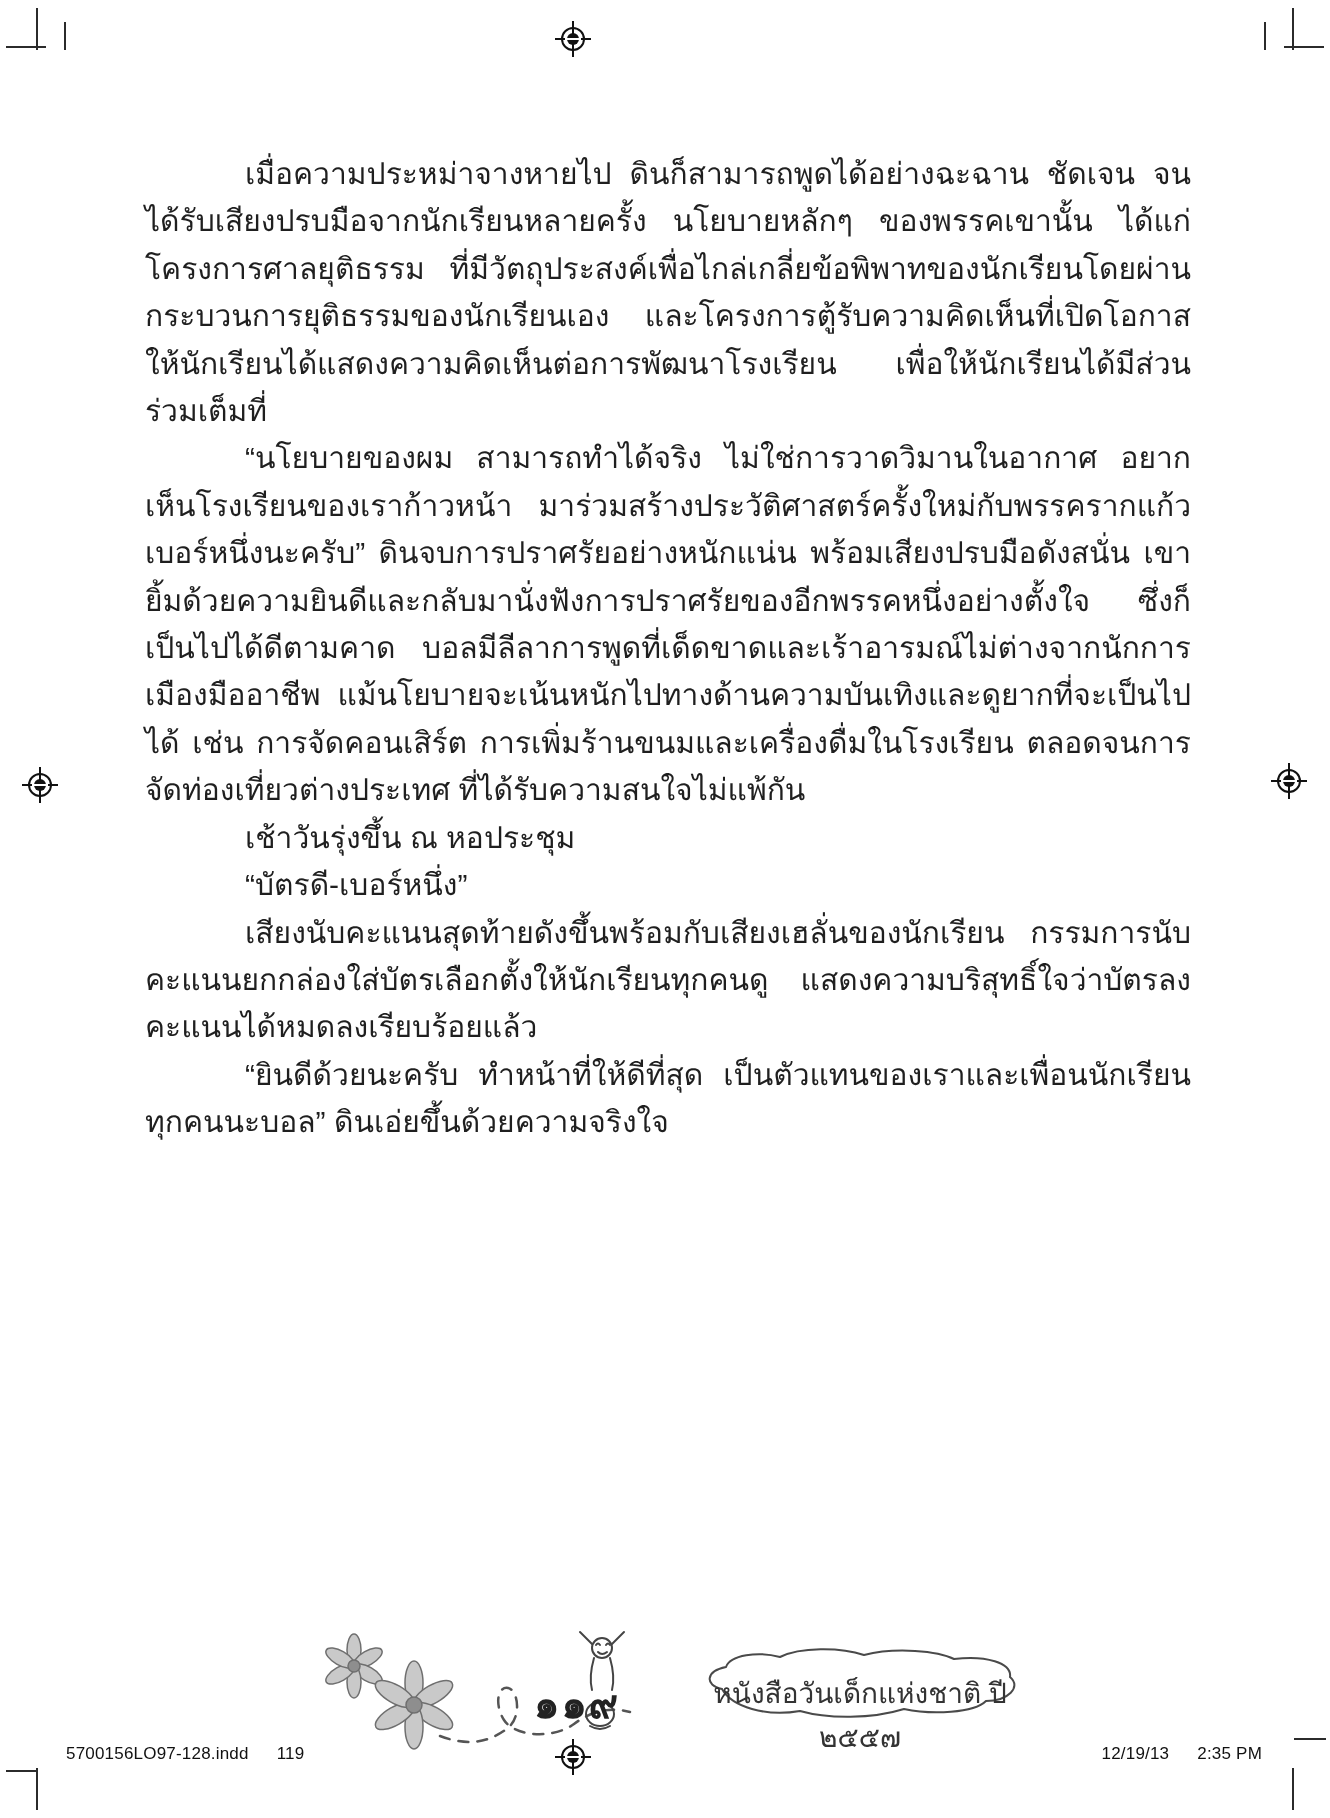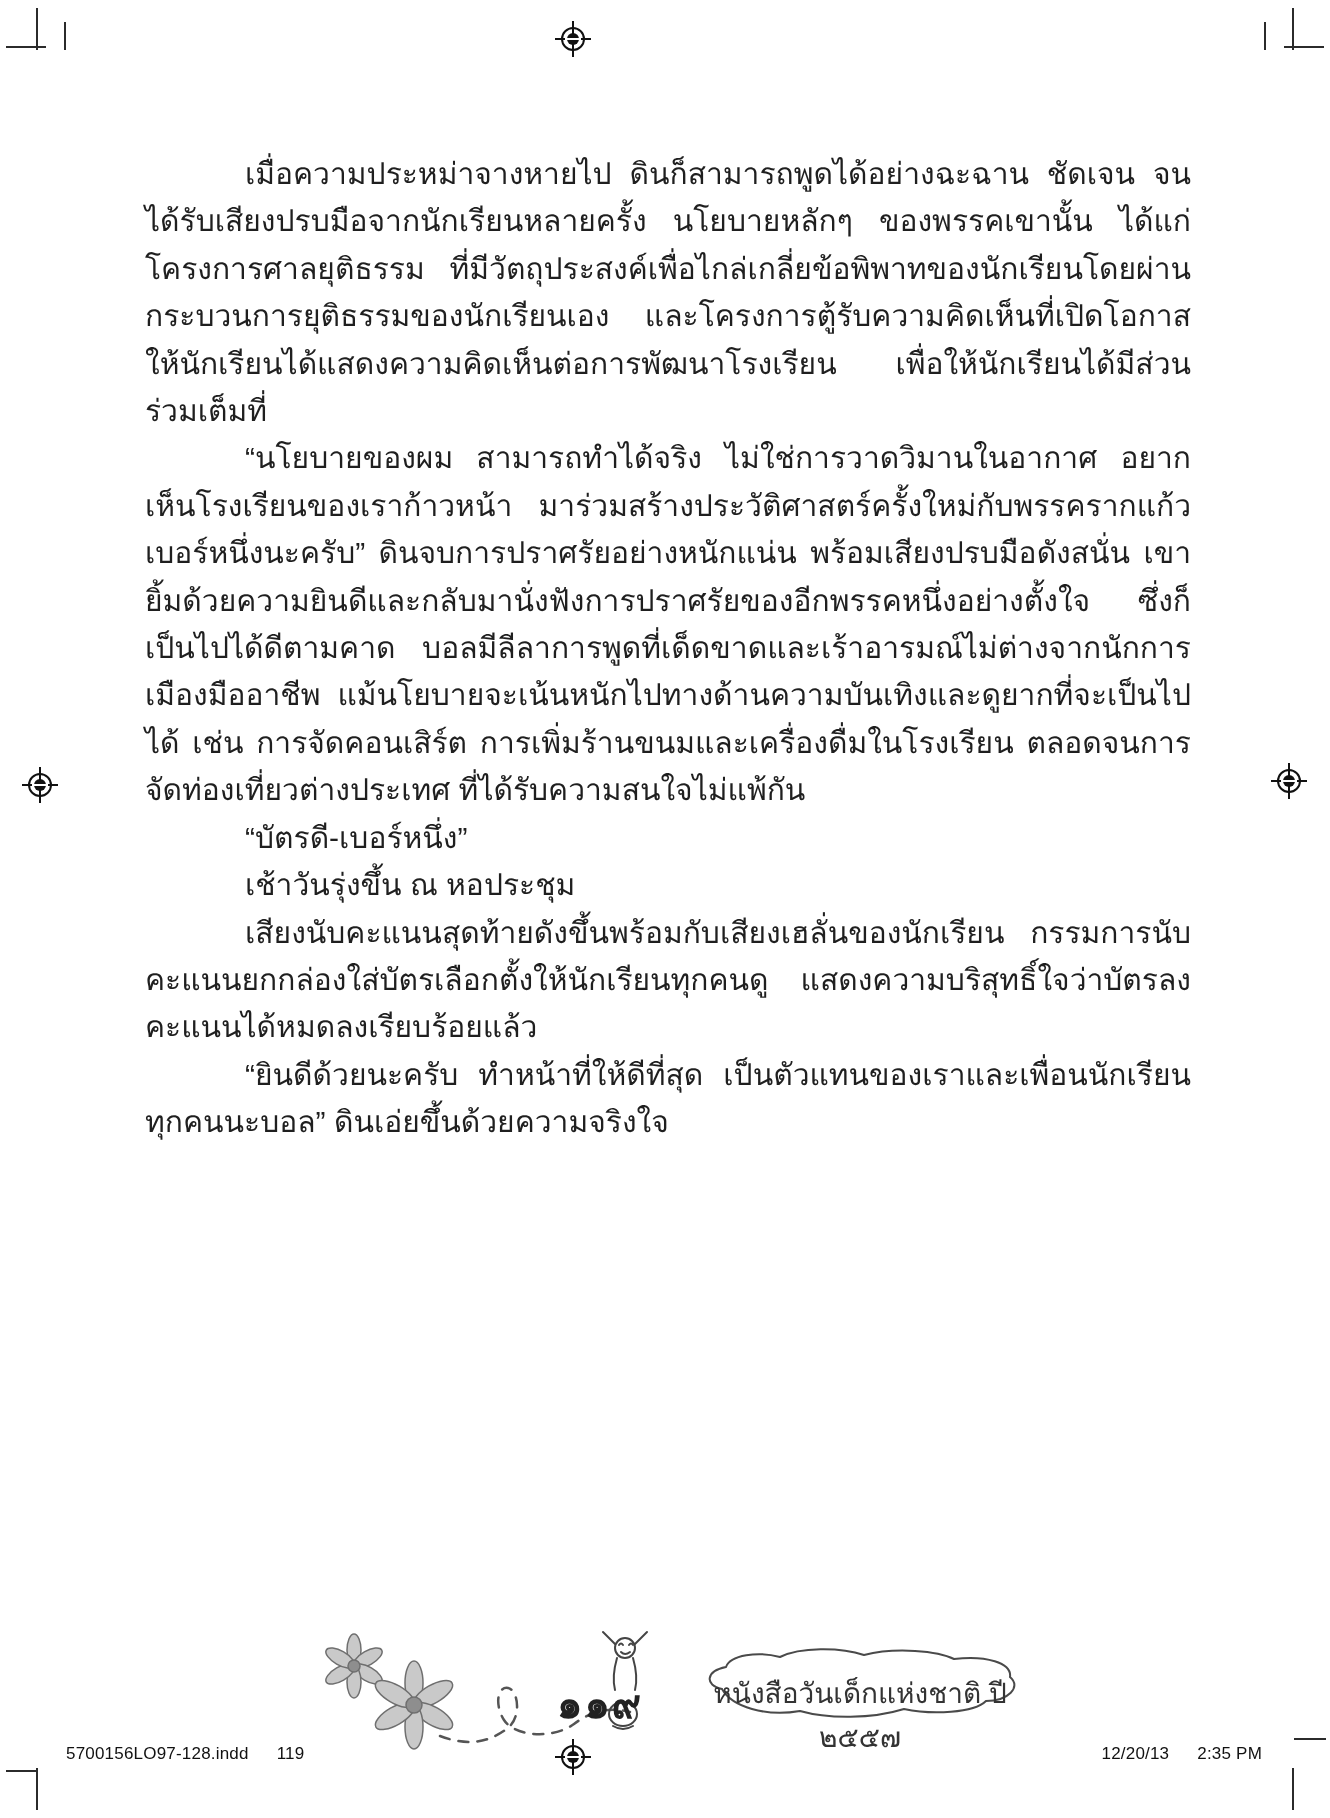--- a/index.html
+++ b/index.html
@@ -12,21 +12,21 @@
   
   .mark{position:absolute;background:#2b2b2b;}
   
   .slug{position:absolute;font-size:17px;color:#111;letter-spacing:0.2px;}
   .slug span{margin-right:28px;}
   .slug-right{text-align:right;}
   
   .regmark{position:absolute;width:36px;height:36px;}
   
   .decor{position:absolute;}
-  .pagenum-wrap{position:absolute;left:555px;top:1630px;width:110px;height:110px;text-align:center;}
+  .pagenum-wrap{position:absolute;left:532px;top:1630px;width:110px;height:110px;text-align:center;}
   .pagenum{position:absolute;left:2px;top:42px;font-size:40px;font-weight:bold;
            color:#222;letter-spacing:2px;}
   .cloud-wrap{position:absolute;left:700px;top:1645px;width:320px;height:78px;}
   .cloud-text{position:absolute;left:0;right:0;top:26px;text-align:center;
               font-size:28px;color:#333;}
 </style>
 </head>
 <body>
 
 <div class="sheet">
@@ -70,22 +70,22 @@
     <line x1="18" y1="0" x2="18" y2="36" stroke="#111" stroke-width="2"></line>
     <line x1="0" y1="18" x2="36" y2="18" stroke="#111" stroke-width="2"></line>
     <circle cx="18" cy="18" r="11" fill="none" stroke="#111" stroke-width="2"></circle>
     <circle cx="18" cy="18" r="6" fill="#111"></circle>
     <line x1="10" y1="18" x2="26" y2="18" stroke="#fff" stroke-width="2"></line>
   </svg>
 
   <div class="textblock">
     <p>เมื่อความประหม่าจางหายไป ดินก็สามารถพูดได้อย่างฉะฉาน ชัดเจน จนได้รับเสียงปรบมือจากนักเรียนหลายครั้ง นโยบายหลักๆ ของพรรคเขานั้น ได้แก่ โครงการศาลยุติธรรม ที่มีวัตถุประสงค์เพื่อไกล่เกลี่ยข้อพิพาทของนักเรียนโดยผ่านกระบวนการยุติธรรมของนักเรียนเอง และโครงการตู้รับความคิดเห็นที่เปิดโอกาสให้นักเรียนได้แสดงความคิดเห็นต่อการพัฒนาโรงเรียน เพื่อให้นักเรียนได้มีส่วนร่วมเต็มที่</p>
     <p>“นโยบายของผม สามารถทำได้จริง ไม่ใช่การวาดวิมานในอากาศ อยากเห็นโรงเรียนของเราก้าวหน้า มาร่วมสร้างประวัติศาสตร์ครั้งใหม่กับพรรครากแก้วเบอร์หนึ่งนะครับ” ดินจบการปราศรัยอย่างหนักแน่น พร้อมเสียงปรบมือดังสนั่น เขายิ้มด้วยความยินดีและกลับมานั่งฟังการปราศรัยของอีกพรรคหนึ่งอย่างตั้งใจ ซึ่งก็เป็นไปได้ดีตามคาด บอลมีลีลาการพูดที่เด็ดขาดและเร้าอารมณ์ไม่ต่างจากนักการเมืองมืออาชีพ แม้นโยบายจะเน้นหนักไปทางด้านความบันเทิงและดูยากที่จะเป็นไปได้ เช่น การจัดคอนเสิร์ต การเพิ่มร้านขนมและเครื่องดื่มในโรงเรียน ตลอดจนการจัดท่องเที่ยวต่างประเทศ ที่ได้รับความสนใจไม่แพ้กัน</p>
+    <p>เช้าวันรุ่งขึ้น ณ หอประชุม</p>
     <p>“บัตรดี-เบอร์หนึ่ง”</p>
-    <p>เช้าวันรุ่งขึ้น ณ หอประชุม</p>
     <p>เสียงนับคะแนนสุดท้ายดังขึ้นพร้อมกับเสียงเฮลั่นของนักเรียน กรรมการนับคะแนนยกกล่องใส่บัตรเลือกตั้งให้นักเรียนทุกคนดู แสดงความบริสุทธิ์ใจว่าบัตรลงคะแนนได้หมดลงเรียบร้อยแล้ว</p>
     <p>“ยินดีด้วยนะครับ ทำหน้าที่ให้ดีที่สุด เป็นตัวแทนของเราและเพื่อนนักเรียนทุกคนนะบอล” ดินเอ่ยขึ้นด้วยความจริงใจ</p>
   </div>
 
   <svg class="decor" style="left:312px;top:1628px;width:340px;height:130px;" viewBox="0 0 340 130">
     <g stroke="#6f6f6f" stroke-width="1.5" fill="#c9c9c9">
 
       <ellipse cx="42" cy="22" rx="7" ry="16" transform="rotate(0 42 38)"></ellipse>
       <ellipse cx="42" cy="38" rx="7" ry="16" transform="rotate(60 42 38) translate(0 -16)"></ellipse>
       <ellipse cx="42" cy="38" rx="7" ry="16" transform="rotate(120 42 38) translate(0 -16)"></ellipse>
@@ -127,16 +127,16 @@
     <svg style="position:absolute;inset:0;" viewBox="0 0 320 78">
       <path d="M 22 44 C 4 40 6 26 26 22 C 30 10 58 6 80 12 C 100 2 140 2 164 10 C 196 2 238 6 254 14 C 286 10 312 18 310 32 C 322 42 308 56 286 56 C 274 68 232 70 204 64 C 172 74 128 74 100 66 C 66 72 32 62 22 44 Z" fill="#ffffff" stroke="#4a4a4a" stroke-width="2"></path>
     </svg>
     <div class="cloud-text">หนังสือวันเด็กแห่งชาติ ปี ๒๕๕๗</div>
   </div>
 
   <div class="slug" style="left:66px;top:1744px;">
     <span>5700156LO97-128.indd</span><span>119</span>
   </div>
   <div class="slug slug-right" style="left:1040px;top:1744px;width:222px;">
-    <span>12/20/13</span><span style="margin-right:0">2:35 PM</span>
+    <span>12/19/13</span><span style="margin-right:0">2:35 PM</span>
   </div>
 
 </div>
 
 </body></html>

